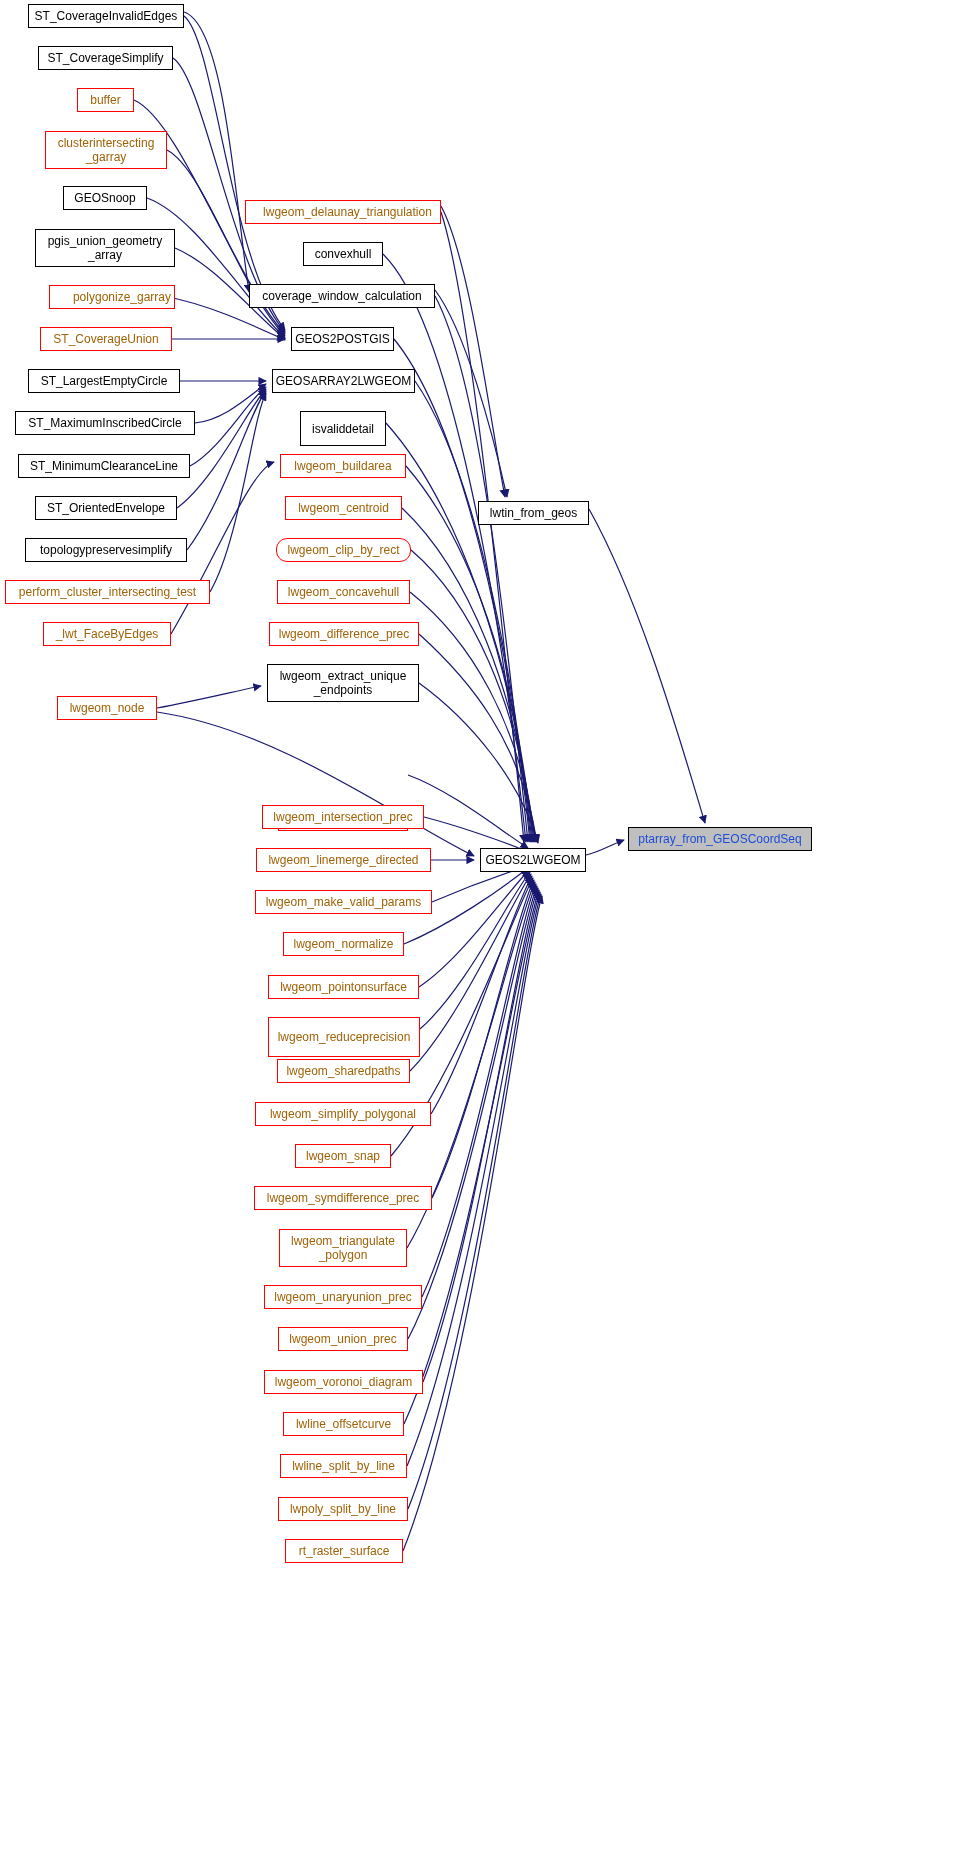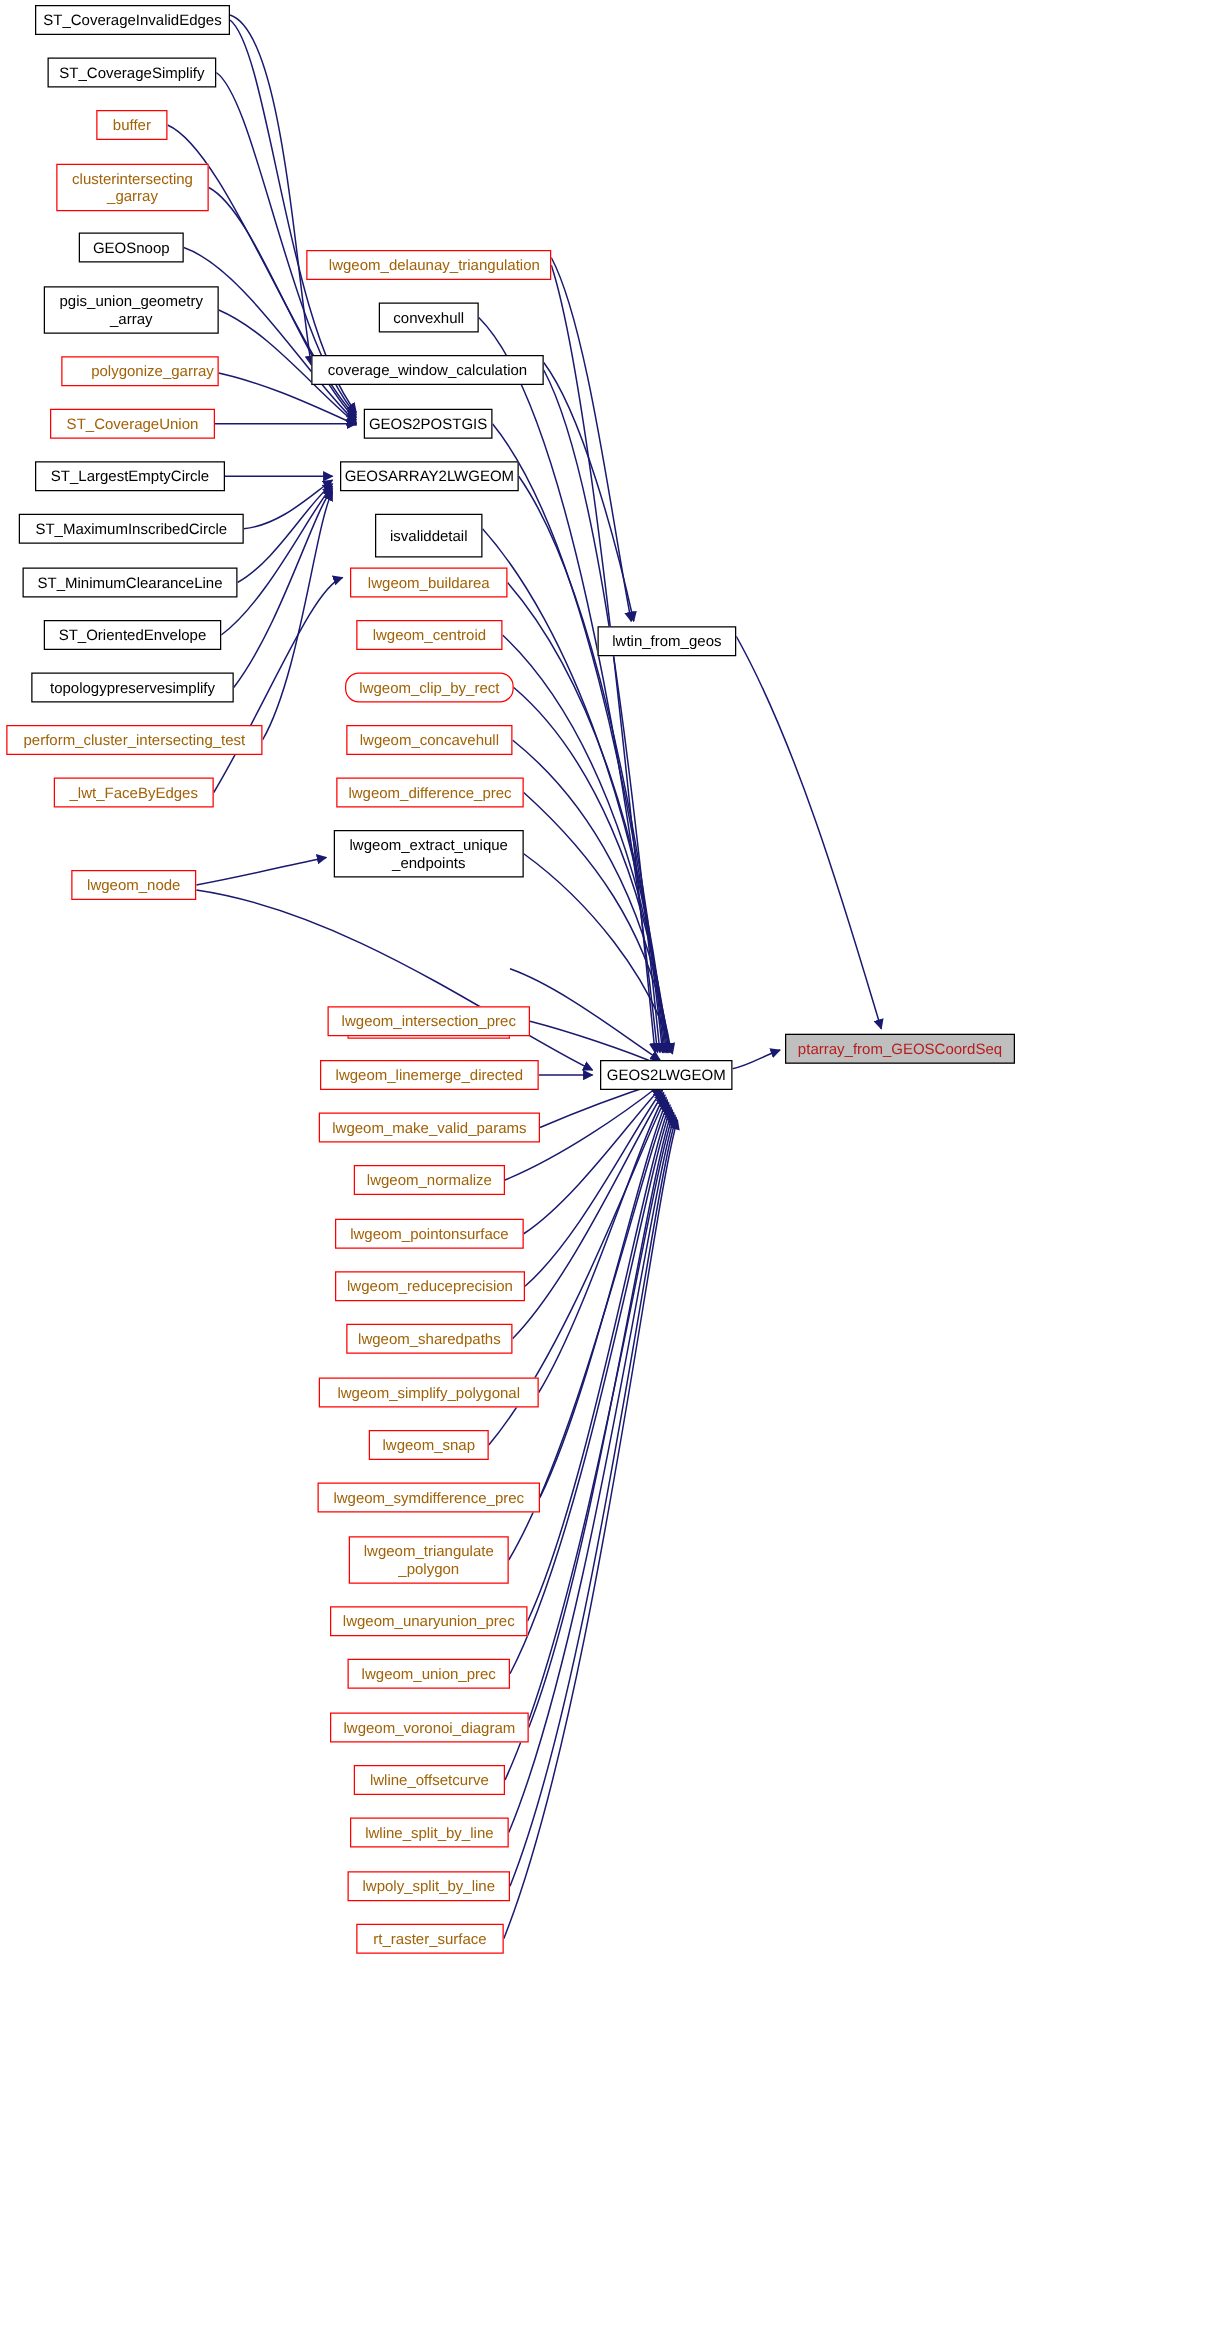--- a/index.html
+++ b/index.html
@@ -39,21 +39,21 @@
     padding: 0 3px;
     z-index: 2;
   }
   .node.red {
     border-color: #ff0000;
     color: #a16207;
   }
   .node.filled {
     background: #bfbfbf;
     border-color: #000000;
-    color: #b91c1c;
+    color: #1d4ed8;
   }
 </style>
 </head>
 <body>
 
 <div id="canvas">
 
   <svg id="edges" viewBox="0 0 969 1875">
     <defs>
       <marker id="arrow" viewBox="0 0 10 10" refX="9" refY="5" markerWidth="7" markerHeight="7" orient="auto-start-reverse">
@@ -153,21 +153,21 @@
   <div class="node red" style="left:277px;top:580px;width:133px;height:24px;"><span>lwgeom_concavehull</span></div>
   <div class="node red" style="left:269px;top:622px;width:150px;height:24px;"><span>lwgeom_difference_prec</span></div>
   <div class="node" style="left:267px;top:664px;width:152px;height:38px;"><span>lwgeom_extract_unique
 _endpoints</span></div>
   <div class="node red" style="left:278px;top:807px;width:130px;height:24px;"><span>lwgeom_geos_noop</span></div>
   <div class="node red" style="left:262px;top:805px;width:162px;height:24px;"><span>lwgeom_intersection_prec</span></div>
   <div class="node red" style="left:256px;top:848px;width:175px;height:24px;"><span>lwgeom_linemerge_directed</span></div>
   <div class="node red" style="left:255px;top:890px;width:177px;height:24px;"><span>lwgeom_make_valid_params</span></div>
   <div class="node red" style="left:283px;top:932px;width:121px;height:24px;"><span>lwgeom_normalize</span></div>
   <div class="node red" style="left:268px;top:975px;width:151px;height:24px;"><span>lwgeom_pointonsurface</span></div>
-  <div class="node red" style="left:268px;top:1017px;width:152px;height:24px;"><span>lwgeom_reduceprecision</span></div>
+  <div class="node red" style="left:268px;top:1017px;width:152px;height:40px;"><span>lwgeom_reduceprecision</span></div>
   <div class="node red" style="left:277px;top:1059px;width:133px;height:24px;"><span>lwgeom_sharedpaths</span></div>
   <div class="node red" style="left:255px;top:1102px;width:176px;height:24px;"><span>lwgeom_simplify_polygonal</span></div>
   <div class="node red" style="left:295px;top:1144px;width:96px;height:24px;"><span>lwgeom_snap</span></div>
   <div class="node red" style="left:254px;top:1186px;width:178px;height:24px;"><span>lwgeom_symdifference_prec</span></div>
   <div class="node red" style="left:279px;top:1229px;width:128px;height:38px;"><span>lwgeom_triangulate
 _polygon</span></div>
   <div class="node red" style="left:264px;top:1285px;width:158px;height:24px;"><span>lwgeom_unaryunion_prec</span></div>
   <div class="node red" style="left:278px;top:1327px;width:130px;height:24px;"><span>lwgeom_union_prec</span></div>
   <div class="node red" style="left:264px;top:1370px;width:159px;height:24px;"><span>lwgeom_voronoi_diagram</span></div>
   <div class="node red" style="left:283px;top:1412px;width:121px;height:24px;"><span>lwline_offsetcurve</span></div>

